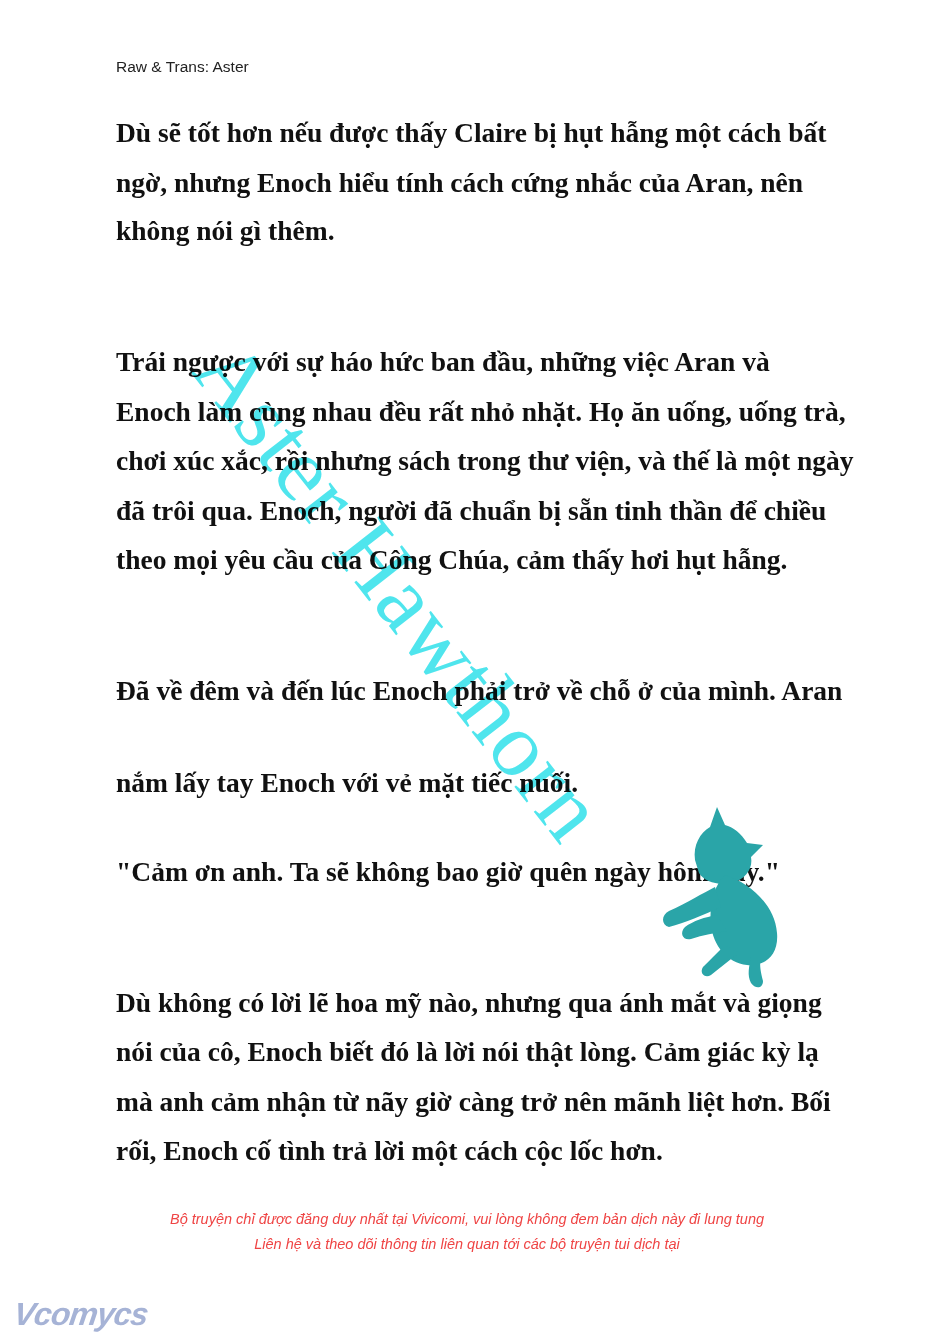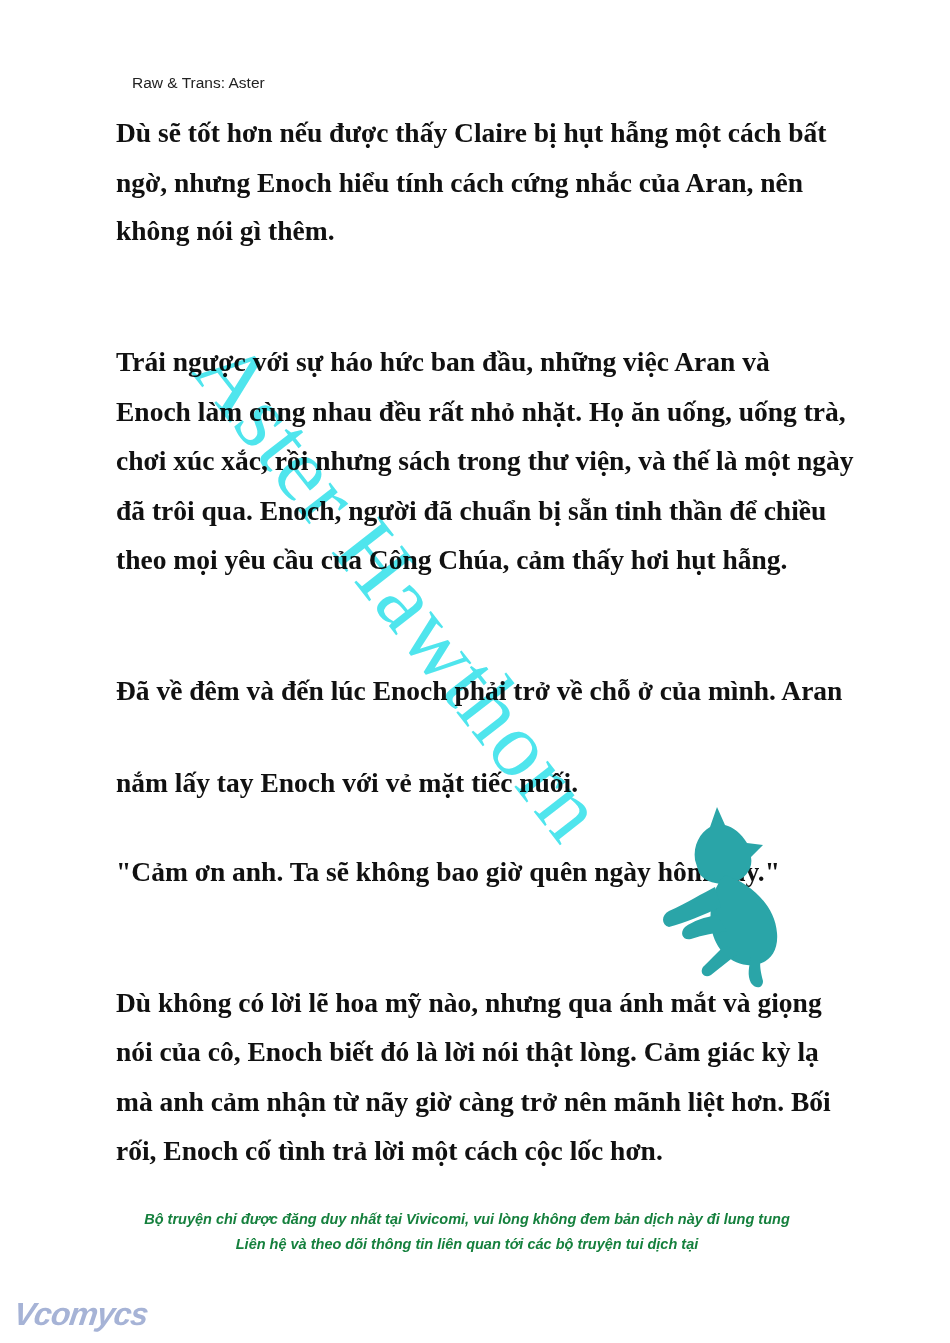--- a/index.html
+++ b/index.html
@@ -15,21 +15,21 @@
       font-family: "Liberation Serif", serif;
       color: #111111;
     }
     .credit {
       position: absolute;
       left: 116px;
       top: 58px;
       font-family: "Liberation Sans", sans-serif;
       font-size: 15.5px;
       color: #222222;
-      margin: 16px;
+      margin: 0;
     }
     .story {
       position: absolute;
       left: 116px;
       top: 0;
       width: 730px;
     }
     .line {
       position: absolute;
       left: 0;
@@ -64,23 +64,23 @@
       z-index: 3;
     }
     .footer {
       position: absolute;
       left: 0;
       width: 934px;
       top: 1207px;
       text-align: center;
       font-family: "Liberation Sans", sans-serif;
       font-style: italic;
-      font-weight: bold;
+      font-weight: normal;
       font-size: 14.5px;
-      color: #15803d;
+      color: #ef4444;
       line-height: 25px;
     }
     .footer div { margin: 0; }
     .logo {
       position: absolute;
       left: 14px;
       top: 1296px;
       font-family: "Liberation Sans", sans-serif;
       font-style: italic;
       font-weight: bold;

